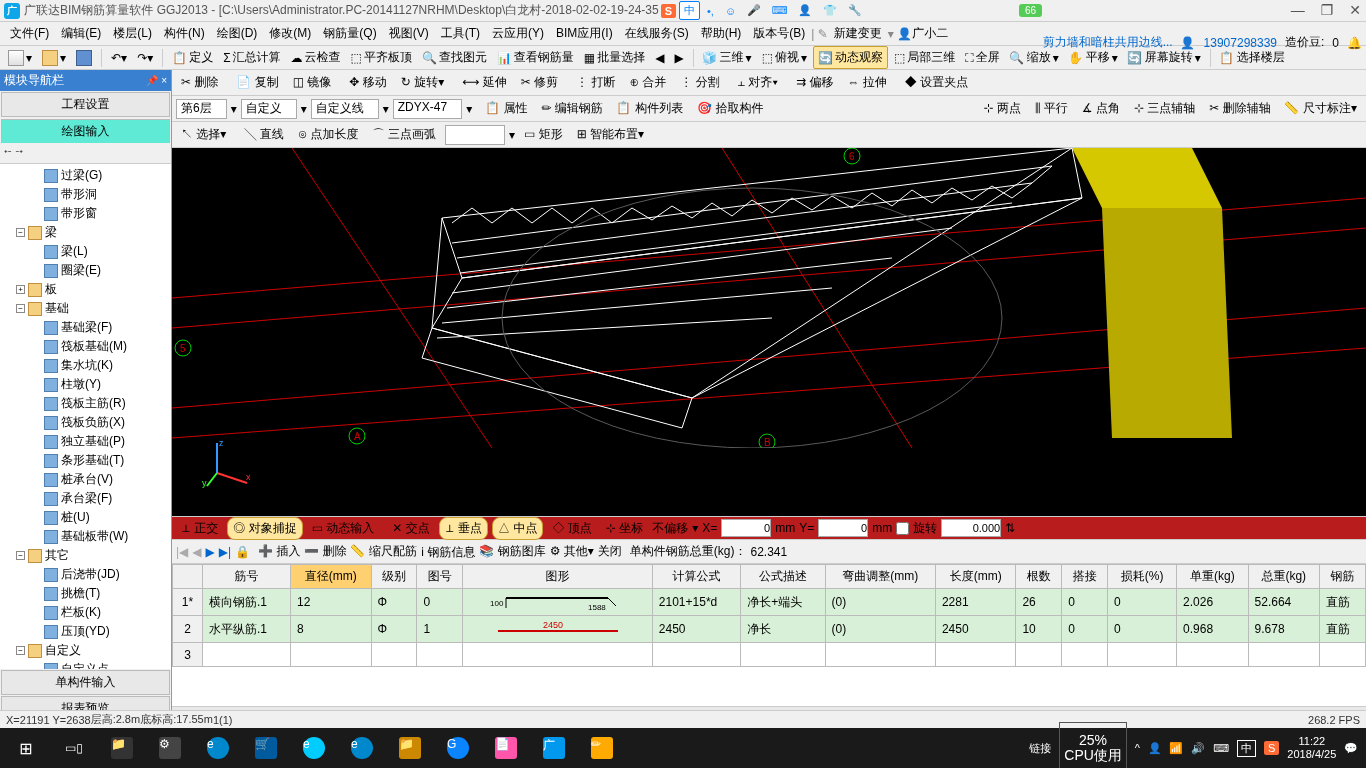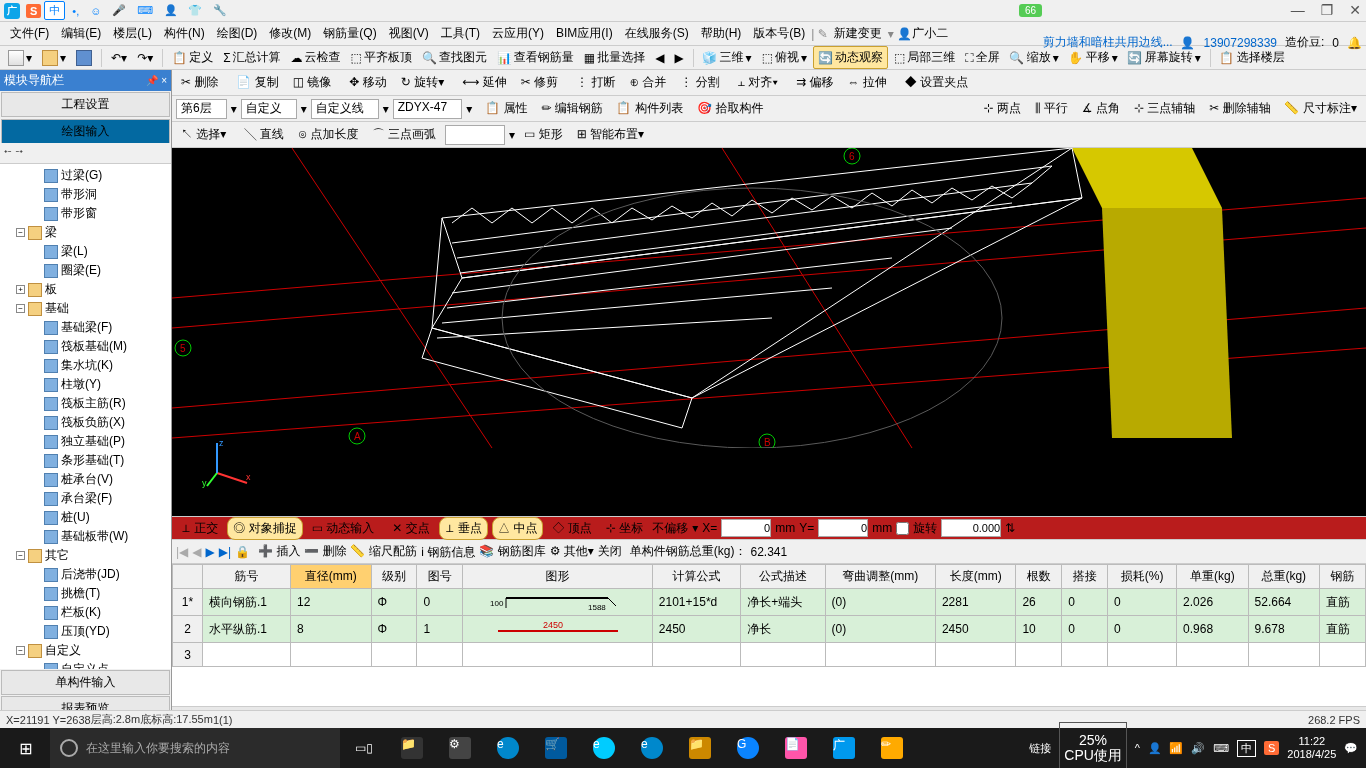--- a/index.html
+++ b/index.html
@@ -38,21 +38,21 @@
 .ic-save { background: #6090d0; border: 1px solid #406090; }
 
 
 .main-layout { display: flex; height: calc(100% - 94px - 22px); }
 
 
 .left-panel { width: 172px; background: #f0f0f0; border-right: 1px solid #999; display: flex; flex-direction: column; }
 .panel-header { background: #3a80d0; color: #fff; padding: 2px 4px; font-size: 12px; display: flex; align-items: center; }
 .panel-header .pin { margin-left: auto; font-size: 10px; }
 .panel-tab { background: #e8e8e8; border: 1px solid #bbb; padding: 3px 6px; text-align: center; cursor: pointer; margin: 1px; }
-.panel-tab.active { background: #0369a1; border-bottom: none; }
+.panel-tab.active { background: #5eead4; border-bottom: none; }
 .ctrl-row { display:flex; gap:4px; padding:2px 4px; border-bottom:1px solid #ccc; }
 .ctrl-row span { font-size:11px; }
 .tree { flex: 1; overflow: auto; background: #fff; font-size: 12px; padding: 2px; }
 .tree-item { display: flex; align-items: center; padding: 1px 2px; gap: 3px; cursor: pointer; white-space: nowrap; }
 .tree-item .ti-icon { width: 14px; height: 14px; display: inline-block; }
 .tree-indent-1 { padding-left: 14px; }
 .tree-indent-3 { padding-left: 42px; }
 .folder-icon { background: #f5d080; border: 1px solid #c09040; }
 .leaf-icon { background: #80b0e0; border: 1px solid #5080b0; }
 .expand-toggle { width: 9px; height: 9px; border: 1px solid #888; display: inline-flex; align-items: center; justify-content: center; font-size: 8px; line-height: 1; }
@@ -109,20 +109,21 @@
 .taskbar .tray { margin-left: auto; display: flex; align-items: center; gap: 8px; font-size: 11px; padding-right: 6px; }
 .taskbar .tray .clock { text-align: center; line-height: 1.2; }
 .win-icon { color: #fff; font-size: 16px; }
 .cpu-box { border: 1px solid #555; padding: 10px 4px; font-size: 14px; line-height: 1.1; text-align: center; }
 </style>
 </head>
 <body>
 
 <div class="title-bar">
   <div class="app-icon">广</div>
+  <span class="title-text">广联达BIM钢筋算量软件 GGJ2013 - [C:\Users\Administrator.PC-20141127NRHM\Desktop\白龙村-2018-02-02-19-24-35</span>
   <div class="ime-bar">
     <span class="ime-s">S</span>
     <span class="ime-zh">中</span>
     <span class="ime-icon">•,</span>
     <span class="ime-icon">☺</span>
     <span class="ime-icon">🎤</span>
     <span class="ime-icon">⌨</span>
     <span class="ime-icon">👤</span>
     <span class="ime-icon">👕</span>
     <span class="ime-icon">🔧</span>
@@ -585,24 +586,20 @@
   <span>层高:2.8m</span>
   <span>底标高:17.55m</span>
   <span>1(1)</span>
   <span class="fps">268.2 FPS</span>
 </div>
 
 <div class="taskbar">
   <div class="tb-item">
       <span class="win-icon">⊞</span>
     </div>
-  <div class="search-box">
-    <span class="cortana"></span>
-    <span>在这里输入你要搜索的内容</span>
-  </div>
   <div class="tb-item">▭▯</div>
   <div class="tb-item">
       <span class="tb-icon-generic" style="background:#333">📁</span>
     </div>
   <div class="tb-item">
       <span class="tb-icon-generic" style="background:#444">⚙</span>
     </div>
   <div class="tb-item">
       <span class="tb-icon-generic" style="background:#08c;border-radius:50%">e</span>
     </div>

